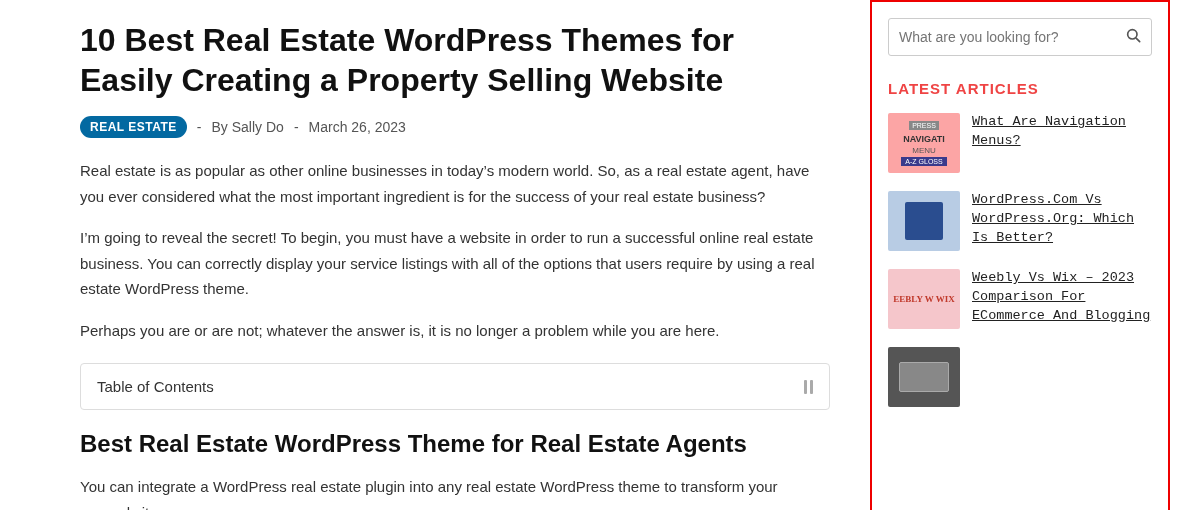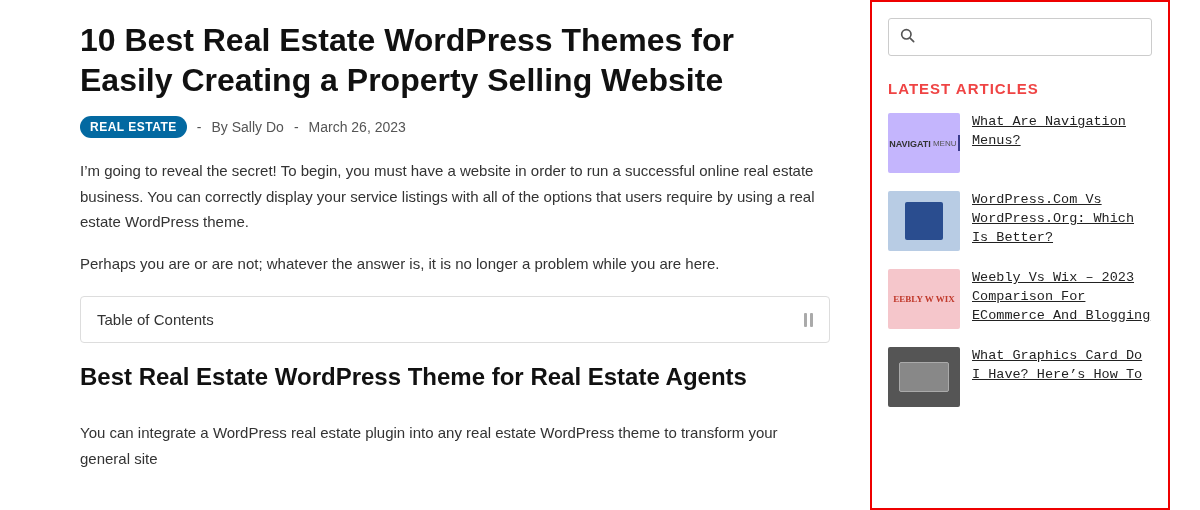--- a/index.html
+++ b/index.html
@@ -91,21 +91,21 @@
       height: 14px;
       background: #aaa;
       display: inline-block;
       border-radius: 1px;
     }
 
     .section-title {
       font-size: 24px;
       font-weight: 700;
       color: #111;
-      margin-bottom: 29px;
+      margin-bottom: 16px;
       font-family: Arial, sans-serif;
     }
 
     .section-body p {
       font-size: 15px;
       line-height: 1.7;
       color: #333;
       font-family: Arial, sans-serif;
     }
 
@@ -161,24 +161,25 @@
 
     .article-thumb {
       width: 72px;
       height: 60px;
       flex-shrink: 0;
       border-radius: 2px;
       overflow: hidden;
     }
 
     .thumb-press {
-      background: #c4b5fd;
+      background: #fca5a5;
       width: 100%;
       height: 100%;
       display: flex;
+      flex-direction: column;
       align-items: center;
       justify-content: center;
       font-size: 8px;
       font-family: Arial, sans-serif;
       color: #555;
       gap: 2px;
     }
     .thumb-press .press-label {
       background: #888;
       color: white;
@@ -254,20 +255,21 @@
 
   <div class="meta-row">
     <span class="tag-badge">REAL ESTATE</span>
     <span class="meta-text">-</span>
     <span class="meta-text">By Sally Do</span>
     <span class="meta-text">-</span>
     <span class="meta-text">March 26, 2023</span>
   </div>
 
   <div class="article-body">
+    <p>Real estate is as popular as other online businesses in today’s modern world. So, as a real estate agent, have you ever considered what the most important ingredient is for the success of your real estate business?</p>
     <p>I’m going to reveal the secret! To begin, you must have a website in order to run a successful online real estate business. You can correctly display your service listings with all of the options that users require by using a real estate WordPress theme.</p>
     <p>Perhaps you are or are not; whatever the answer is, it is no longer a problem while you are here.</p>
   </div>
 
   <div class="toc-box">
     <span>Table of Contents</span>
     <div class="toc-icon">
       <span></span>
         <span></span>
     </div>
@@ -278,20 +280,21 @@
     <div class="section-body">
       <p>You can integrate a WordPress real estate plugin into any real estate WordPress theme to transform your general site</p>
     </div>
   </div>
 
 </div>
 
 <div class="sidebar">
 
   <div class="search-box">
+    <input class="search-input" type="text" placeholder="What are you looking for?" style="">
     <div class="search-icon-svg">
       <svg width="16" height="16" viewBox="0 0 24 24" fill="none" stroke="#555" stroke-width="2.5" stroke-linecap="round" stroke-linejoin="round">
         <circle cx="11" cy="11" r="7"></circle>
         <line x1="17" y1="17" x2="22" y2="22"></line>
       </svg>
     </div>
   </div>
 
   <div class="sidebar-section-title">LATEST ARTICLES</div>
 
@@ -324,16 +327,15 @@
     </div>
     <a class="article-link-title" href="#">Weebly Vs Wix – 2023 Comparison For ECommerce And Blogging</a>
   </div>
 
   <div class="article-item">
     <div class="article-thumb">
       <div class="thumb-gpu">
         <div class="thumb-gpu-inner"></div>
       </div>
     </div>
-    <a class="article-link-title" href="#">What Graphics Card Do I Have? Here’s How To</a>
   </div>
 
 </div>
 
 </body></html>

